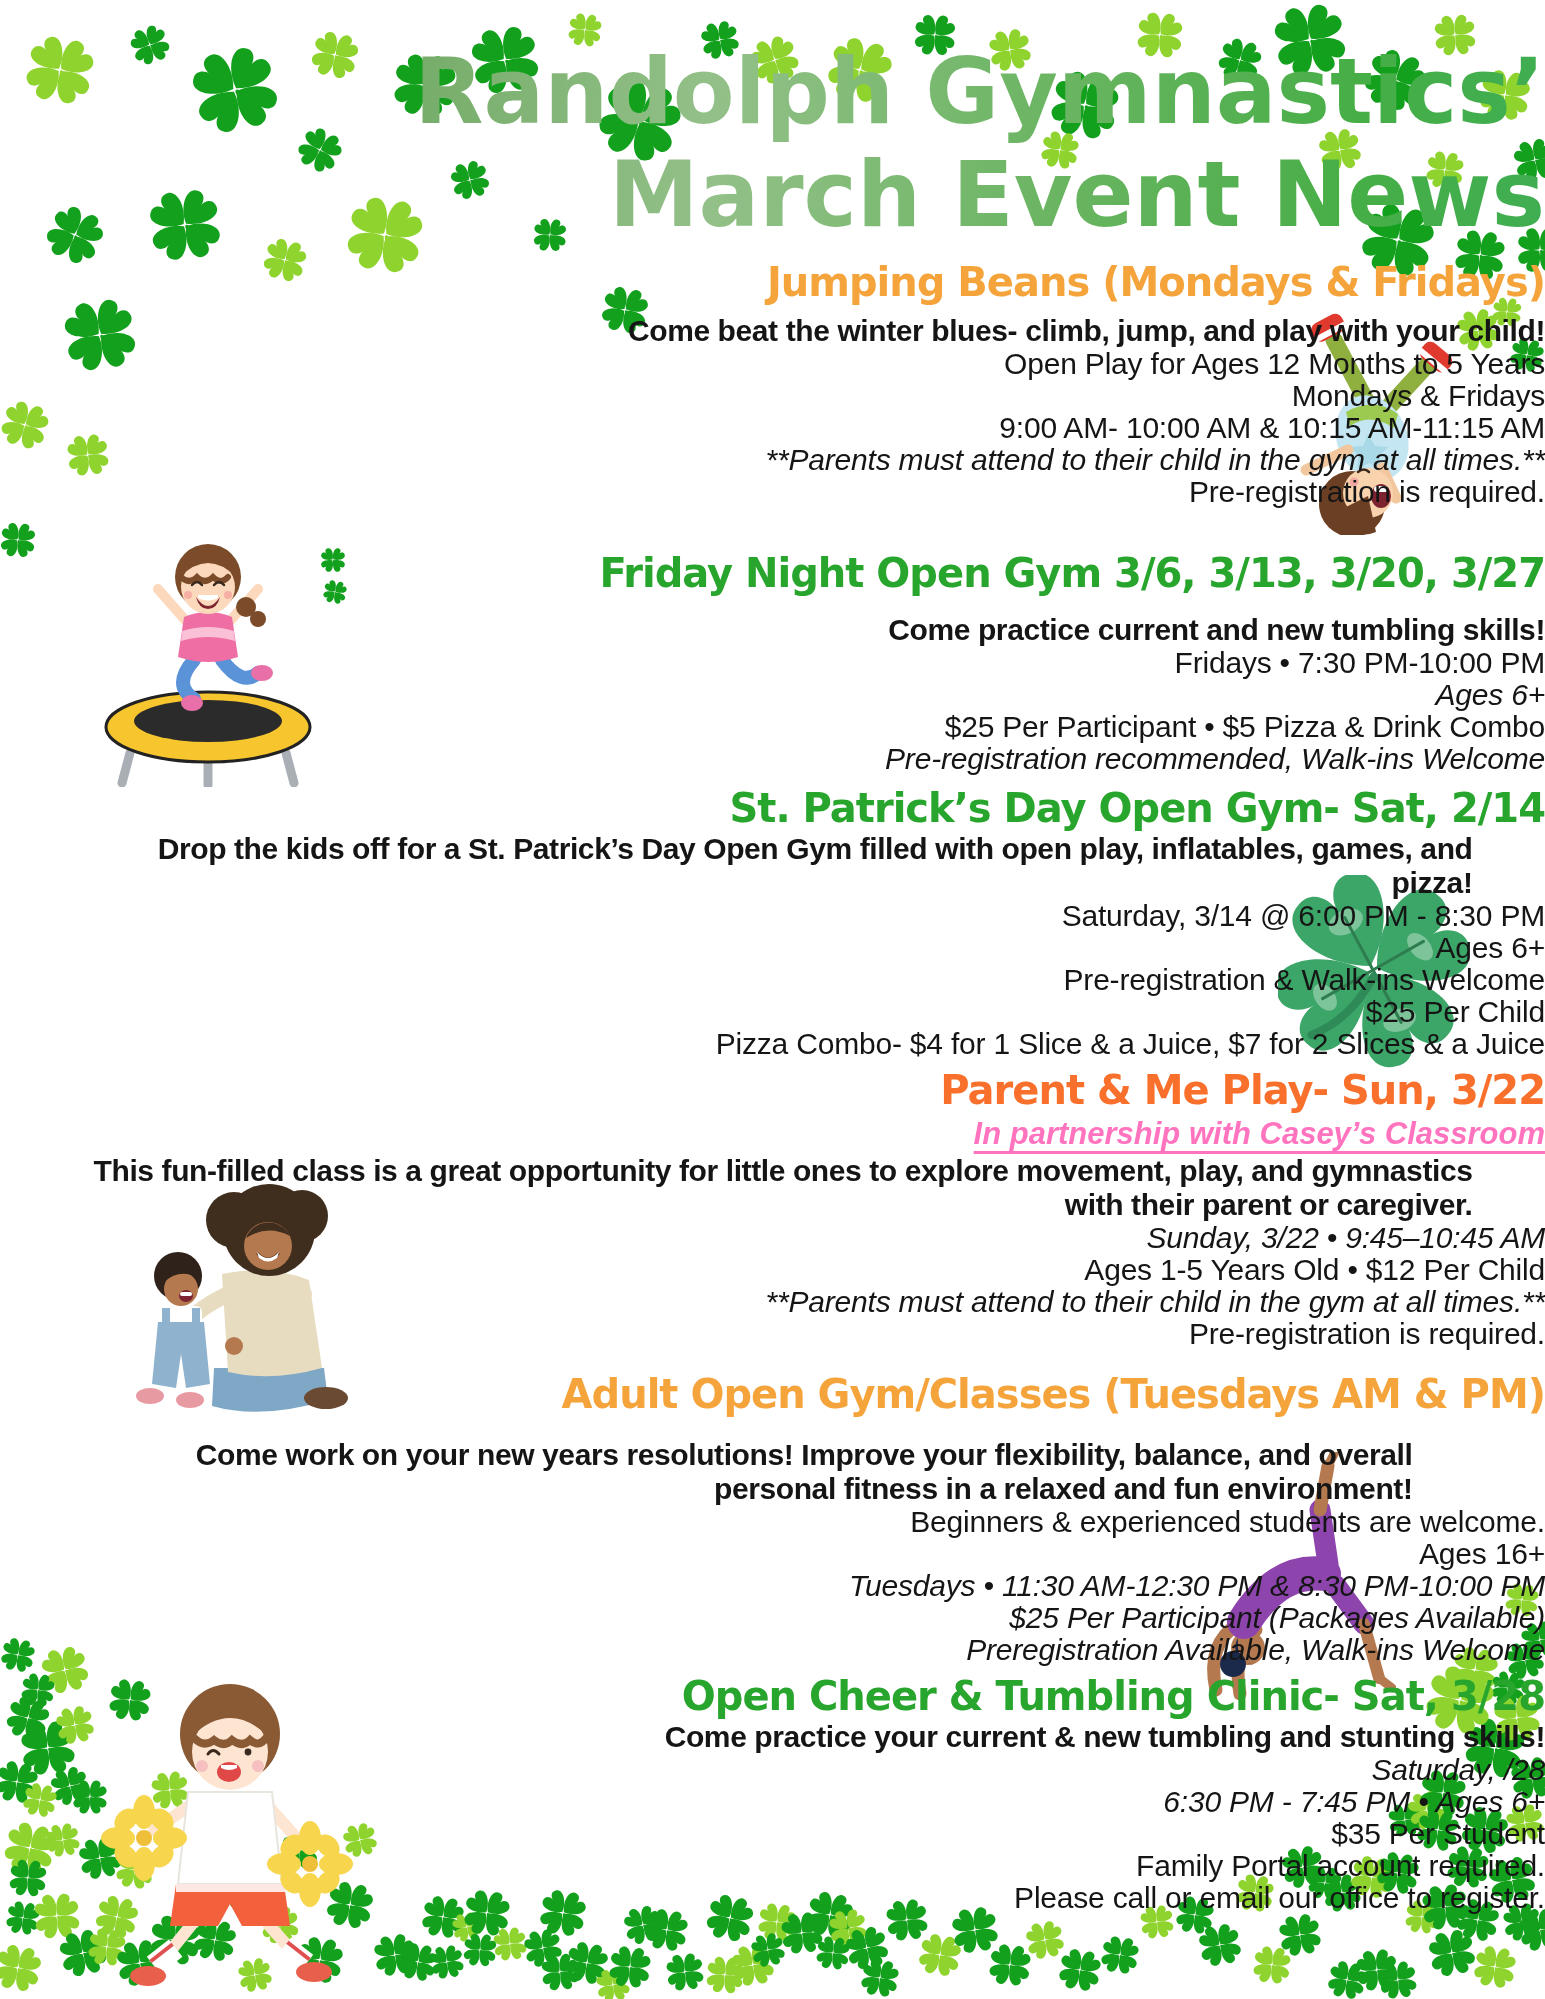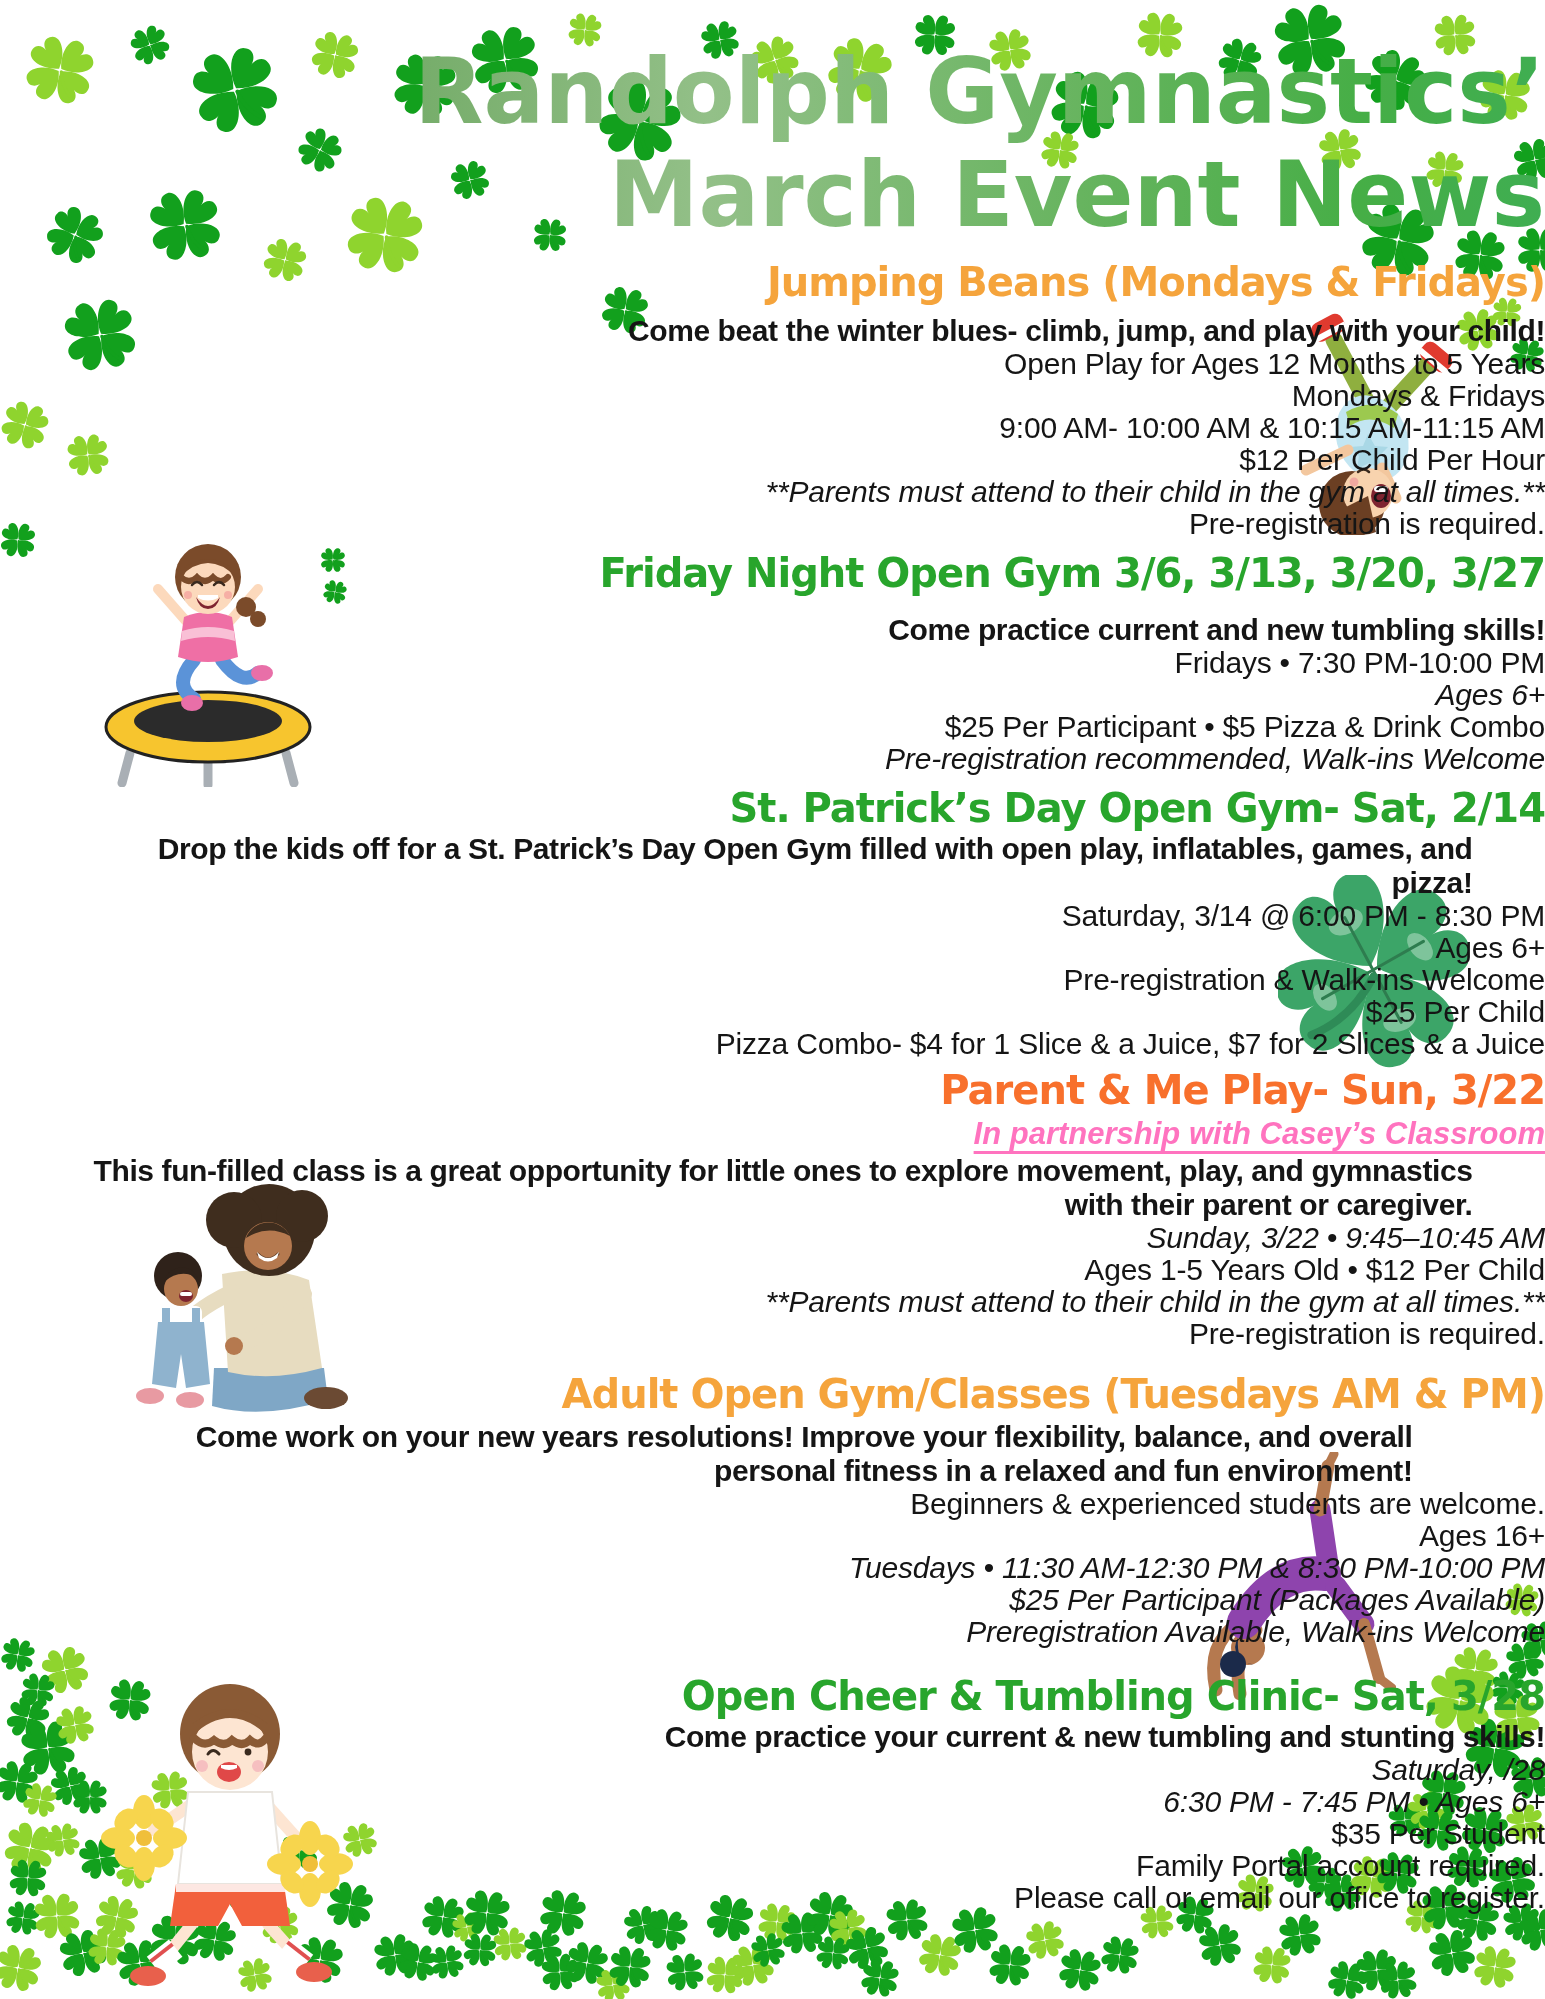--- a/index.html
+++ b/index.html
@@ -19,21 +19,21 @@
   .ln.b{font-weight:700;line-height:34px;letter-spacing:-0.4px;margin-left:auto;margin-right:auto;}
   .ln.i{font-style:italic;}
   .w1400{max-width:1400px;}
   .w1280{max-width:1280px;}
   .pink{font-size:31px;line-height:40px;font-weight:700;font-style:italic;color:#FF73BF;
         text-decoration:underline;text-decoration-thickness:3px;text-underline-offset:7px;}
   .s0{top:258px;} .s0 .body{margin-top:8px;}
   .s1{top:549px;} .s1 .body{margin-top:16px;}
   .s2{top:784px;} .s2 .body{margin-top:0px;}
   .s3{top:1066px;} .s3 .body{margin-top:0px;}
-  .s4{top:1370px;} .s4 .body{margin-top:2px;}
+  .s4{top:1370px;} .s4 .body{margin-top:20px;}
   .s5{top:1672px;} .s5 .body{margin-top:0;}
 </style>
 </head>
 <body>
 
 <div class="page">
 
   <svg class="decor" id="decor" viewBox="0 0 1545 1999" xmlns="http://www.w3.org/2000/svg">
     <defs>
       <g id="clv">
@@ -202,21 +202,20 @@
     <div>March Event News</div>
   </div>
 
   <div class="txt s0">
     <div class="evt-head h-or">Jumping Beans (Mondays &amp; Fridays)</div>
     <div class="body">
       <div class="ln b">Come beat the winter blues- climb, jump, and play with your child!</div>
       <div class="ln">Open Play for Ages 12 Months to 5 Years</div>
       <div class="ln">Mondays &amp; Fridays</div>
       <div class="ln">9:00 AM- 10:00 AM &amp; 10:15 AM-11:15 AM</div>
-      <div class="ln">$12 Per Child Per Hour</div>
       <div class="ln i">**Parents must attend to their child in the gym at all times.**</div>
       <div class="ln">Pre-registration is required.</div>
     </div>
   </div>
 
   <div class="txt s1">
     <div class="evt-head h-gr">Friday Night Open Gym 3/6, 3/13, 3/20, 3/27</div>
     <div class="body">
       <div class="ln b">Come practice current and new tumbling skills!</div>
       <div class="ln"><span>Fridays • </span><span class="i">7:30 PM-10:00 PM</span></div>

